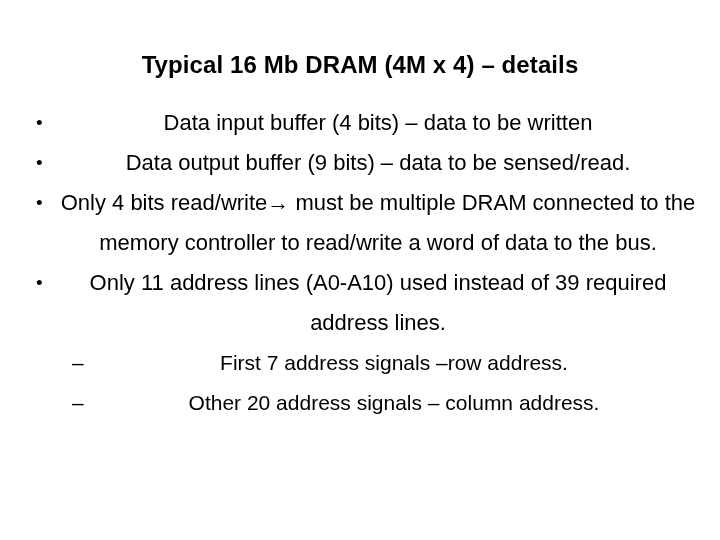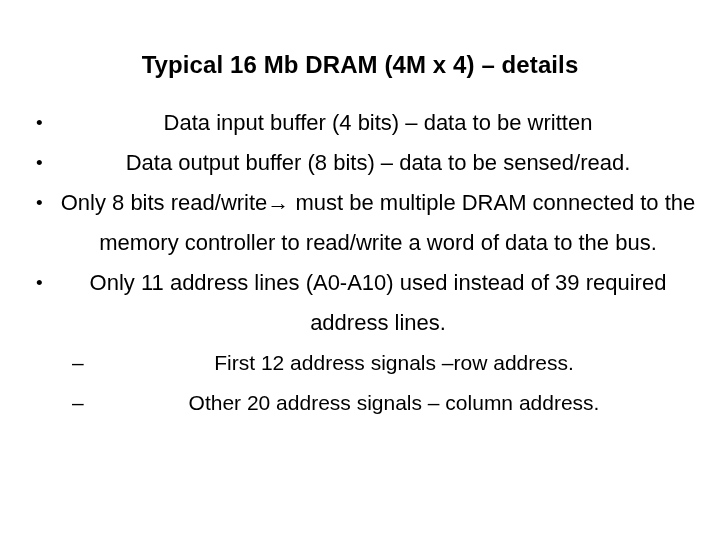--- a/index.html
+++ b/index.html
@@ -80,36 +80,36 @@
 
   <div id="body-list">
 
     <div class="bullet-row level-1">
       <span class="marker">•</span>
       <span class="bullet-text">Data input buffer (4 bits) – data to be written</span>
     </div>
 
     <div class="bullet-row level-1">
       <span class="marker">•</span>
-      <span class="bullet-text">Data output buffer (8 bits) – data to be sensed/read.</span>
+      <span class="bullet-text">Data output buffer (9 bits) – data to be sensed/read.</span>
     </div>
 
     <div class="bullet-row level-1">
       <span class="marker">•</span>
-      <span class="bullet-text">Only 8 bits read/write→ must be multiple DRAM connected to the memory controller to read/write a word of data to the bus.</span>
+      <span class="bullet-text">Only 4 bits read/write→ must be multiple DRAM connected to the memory controller to read/write a word of data to the bus.</span>
     </div>
 
     <div class="bullet-row level-1">
       <span class="marker">•</span>
       <span class="bullet-text">Only 11 address lines (A0-A10) used instead of 39 required address lines.</span>
     </div>
 
     <div class="bullet-row level-2">
       <span class="marker">–</span>
-      <span class="bullet-text">First 12 address signals –row address.</span>
+      <span class="bullet-text">First 7 address signals –row address.</span>
     </div>
 
     <div class="bullet-row level-2">
       <span class="marker">–</span>
       <span class="bullet-text">Other 20 address signals – column address.</span>
     </div>
 
   </div>
 </div>
 

